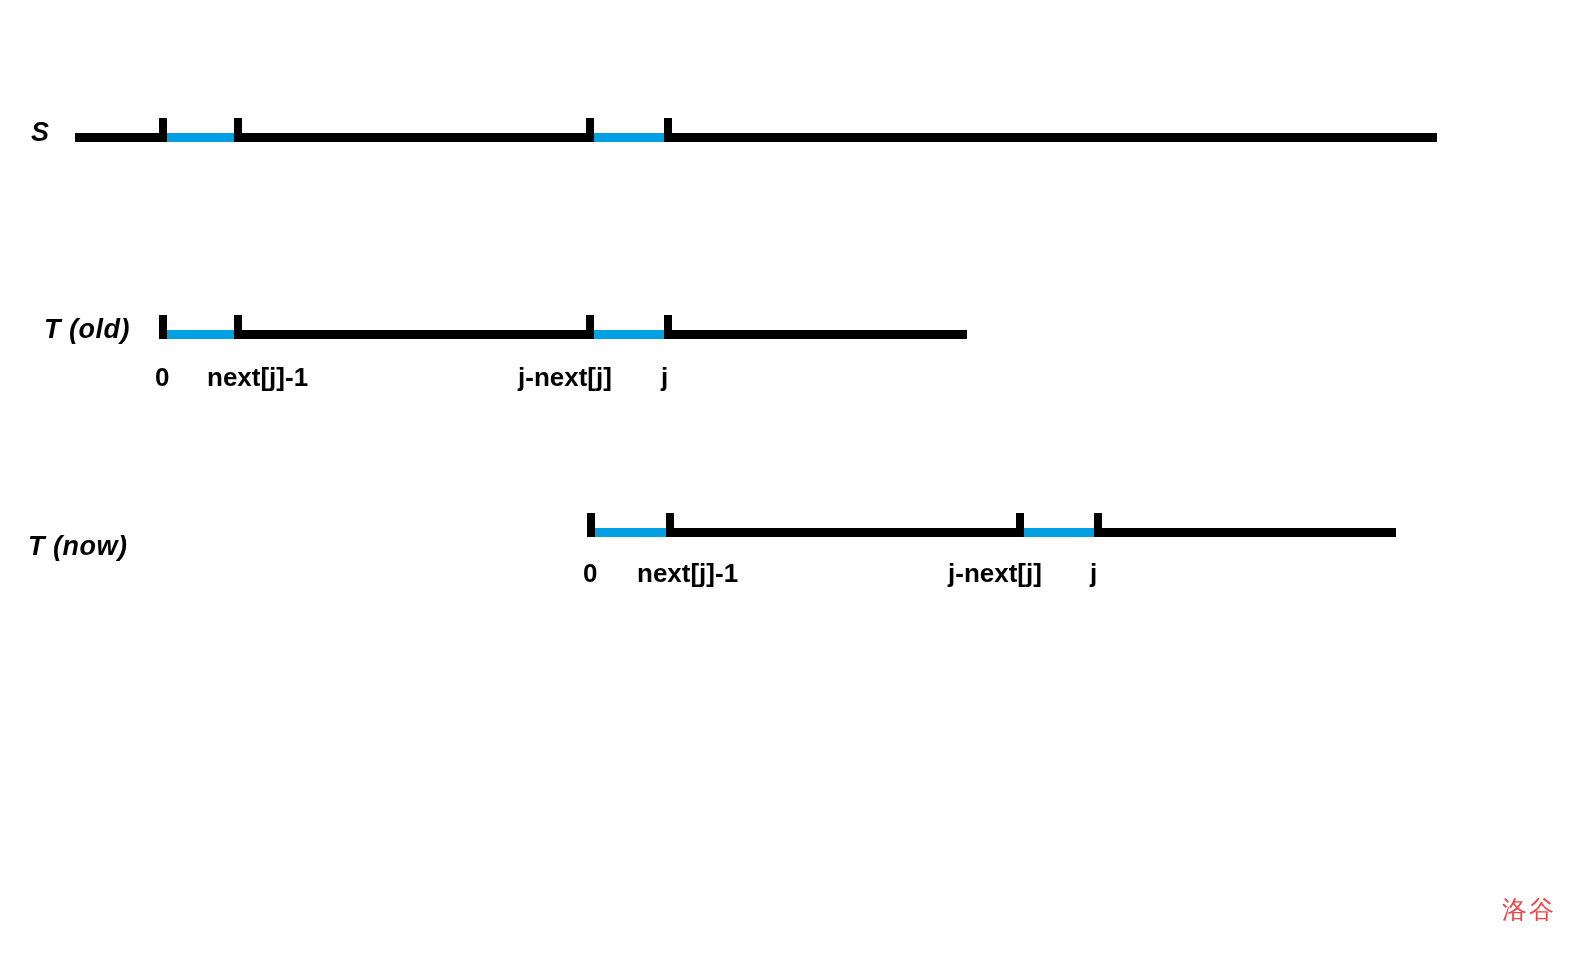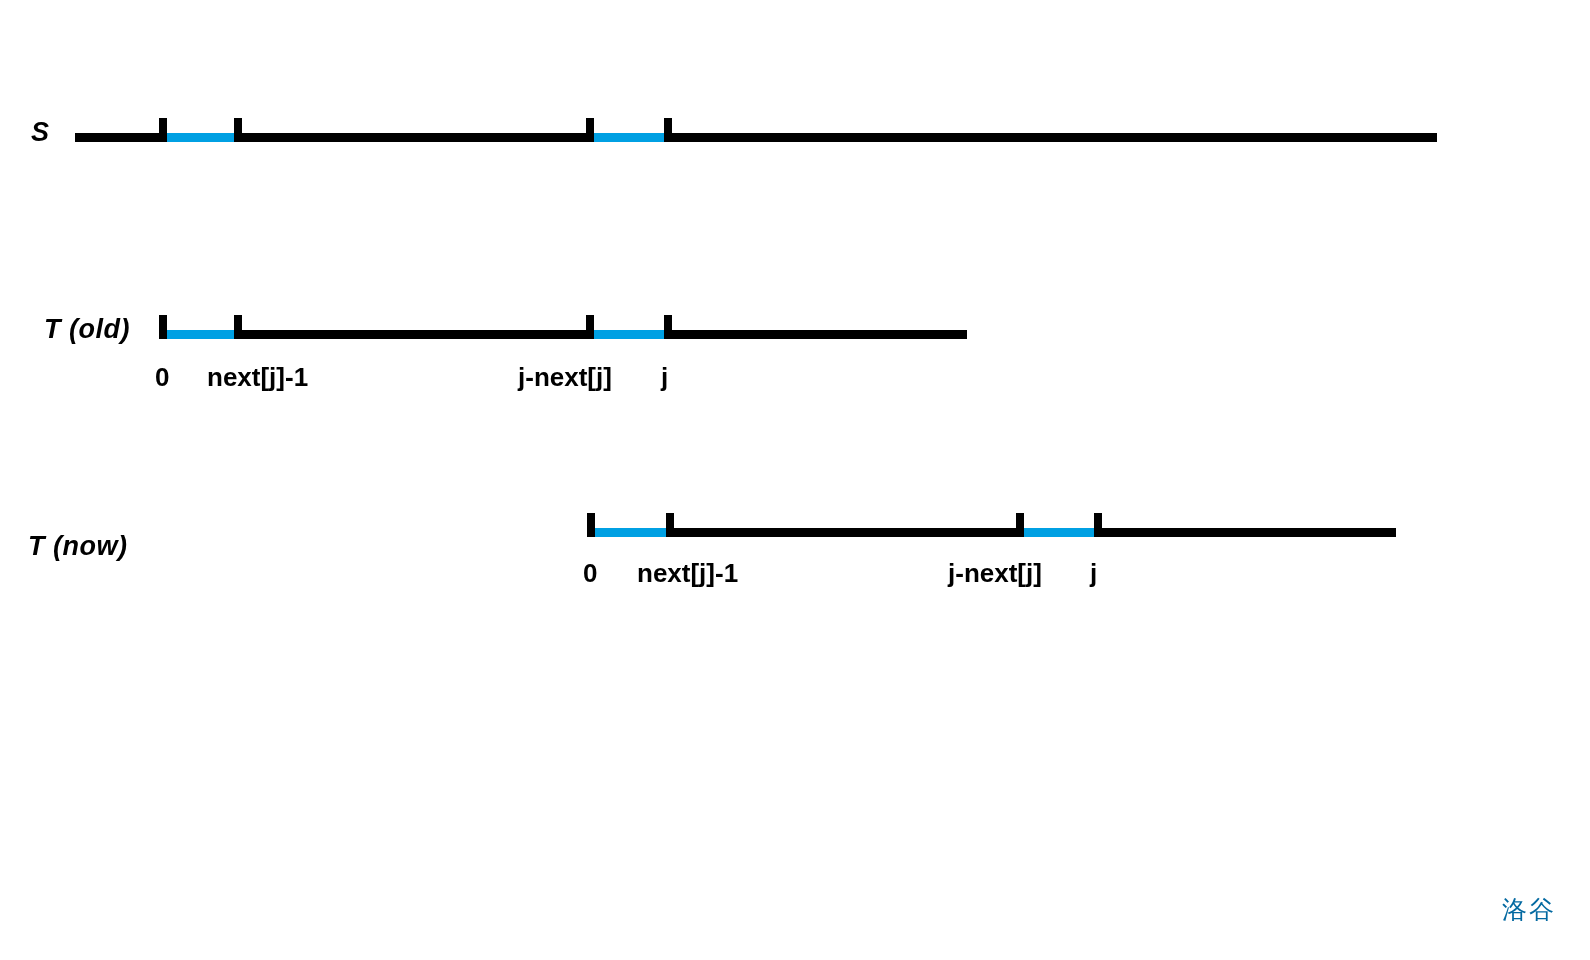--- a/index.html
+++ b/index.html
@@ -36,21 +36,21 @@
     font-family: "Liberation Sans", sans-serif;
     font-weight: bold;
     font-size: 26px;
     color: #000000;
     white-space: nowrap;
   }
   .watermark {
     position: absolute;
     font-family: "DejaVu Sans", sans-serif;
     font-size: 25px;
-    color: #0369a1;
+    color: #ef4444;
     white-space: nowrap;
     letter-spacing: 2px;
   }
   .segment {
     position: absolute;
     height: 9px;
   }
   .segment.black { background: #000000; }
   .segment.blue  { background: #00a0e3; }
   .tick {

